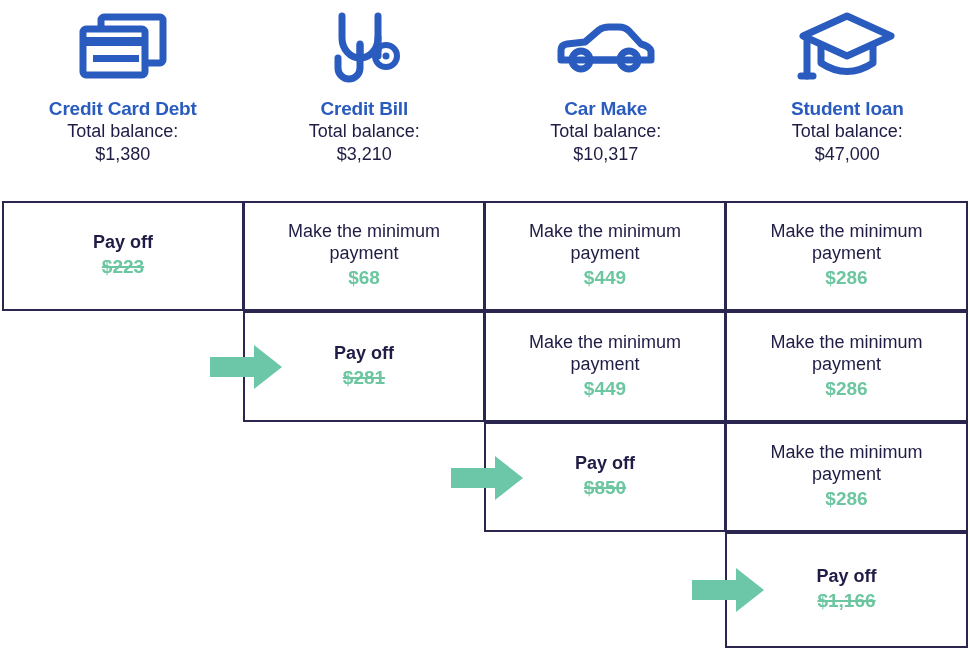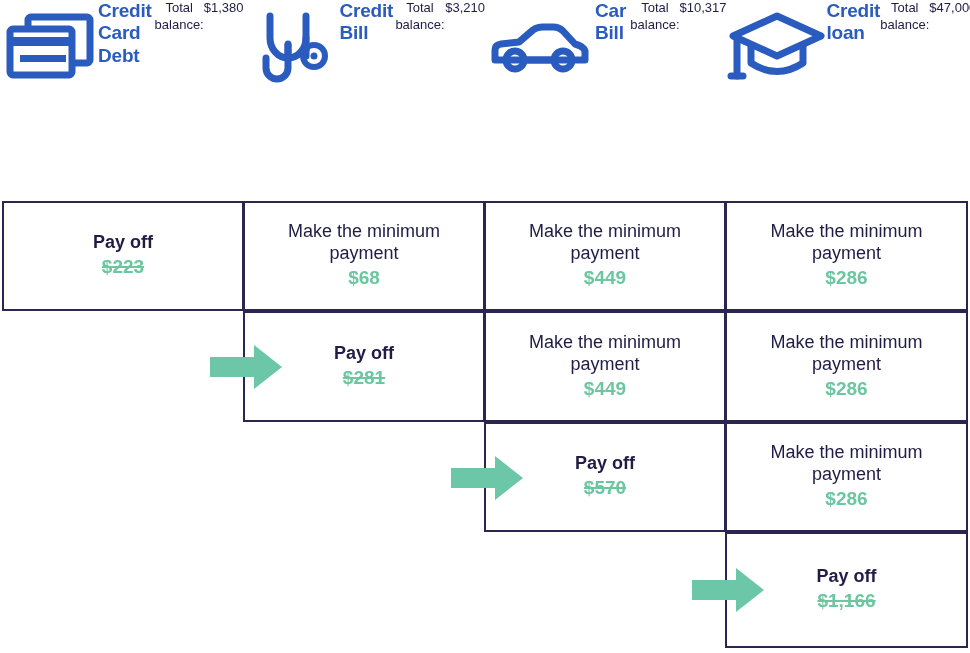--- a/index.html
+++ b/index.html
@@ -26,38 +26,39 @@
     position: absolute;
     left: 2px;
     top: 0;
     width: 966px;
     height: 198px;
     display: flex;
   }
   .head-col {
     width: 241.5px;
     display: flex;
-    flex-direction: row;
+    flex-direction: column;
+    align-items: center;
   }
   .head-icon {
     height: 98px;
     display: flex;
     align-items: center;
     justify-content: center;
   }
   .head-icon svg { display: block; }
   .head-title {
     font-size: 19px;
     font-weight: bold;
     color: #2A5BBE;
     line-height: 1.18;
     letter-spacing: -0.2px;
   }
   .head-sub {
-    font-size: 13px;
+    font-size: 18px;
     font-weight: normal;
     color: #1F1C45;
     line-height: 1.28;
     text-align: center;
   }
 
   
   .matrix {
     position: absolute;
     left: 0;
@@ -153,35 +154,35 @@
 
     <div class="head-col">
       <div class="head-icon">
         <svg width="110" height="62" viewBox="0 0 110 62">
           <path d="M10 42 L10 32 Q10 27 16 26 L34 24 L48 12 Q52 9 58 9 L68 9 Q74 9 78 13 L90 26 Q98 28 100 33 L100 42 Z" fill="none" stroke="#2A5BBE" stroke-width="7" stroke-linejoin="round"></path>
           <circle cx="30" cy="42" r="9" fill="none" stroke="#2A5BBE" stroke-width="7"></circle>
           <circle cx="78" cy="42" r="9" fill="none" stroke="#2A5BBE" stroke-width="7"></circle>
           <path d="M39 42 L69 42" stroke="#2A5BBE" stroke-width="7" stroke-linecap="round"></path>
         </svg>
       </div>
-      <div class="head-title">Car Bill</div>
+      <div class="head-title">Car Make</div>
       <div class="head-sub">Total balance:</div>
       <div class="head-sub">$10,317</div>
     </div>
 
     <div class="head-col">
       <div class="head-icon">
         <svg width="100" height="82" viewBox="0 0 100 82">
           <path d="M50 8 L94 28 L50 48 L6 28 Z" fill="none" stroke="#2A5BBE" stroke-width="7" stroke-linejoin="round"></path>
           <path d="M24 37 L24 55 Q50 72 76 55 L76 37" fill="none" stroke="#2A5BBE" stroke-width="7" stroke-linejoin="round"></path>
           <path d="M10 30 L10 68" fill="none" stroke="#2A5BBE" stroke-width="7" stroke-linecap="round"></path>
           <path d="M4 68 L16 68" fill="none" stroke="#2A5BBE" stroke-width="7" stroke-linecap="round"></path>
         </svg>
       </div>
-      <div class="head-title">Credit loan</div>
+      <div class="head-title">Student loan</div>
       <div class="head-sub">Total balance:</div>
       <div class="head-sub">$47,000</div>
     </div>
 
   </div>
 
   <div class="matrix">
 
     <div class="cell" style="left:2px;  top:0px;   width:242px; height:110px;">
       <div class="cell-label payoff">Pay off</div>
@@ -208,21 +209,21 @@
       <div class="cell-label">Make the minimum payment</div>
       <div class="cell-amount">$449</div>
     </div>
     <div class="cell" style="left:725px;top:110px; width:243px; height:111px;">
       <div class="cell-label">Make the minimum payment</div>
       <div class="cell-amount">$286</div>
     </div>
 
     <div class="cell" style="left:484px;top:221px; width:242px; height:110px;">
       <div class="cell-label payoff">Pay off</div>
-      <div class="cell-amount struck">$570</div>
+      <div class="cell-amount struck">$850</div>
     </div>
     <div class="cell" style="left:725px;top:221px; width:243px; height:110px;">
       <div class="cell-label">Make the minimum payment</div>
       <div class="cell-amount">$286</div>
     </div>
 
     <div class="cell" style="left:725px;top:331px; width:243px; height:116px;">
       <div class="cell-label payoff">Pay off</div>
       <div class="cell-amount struck">$1,166</div>
     </div>

